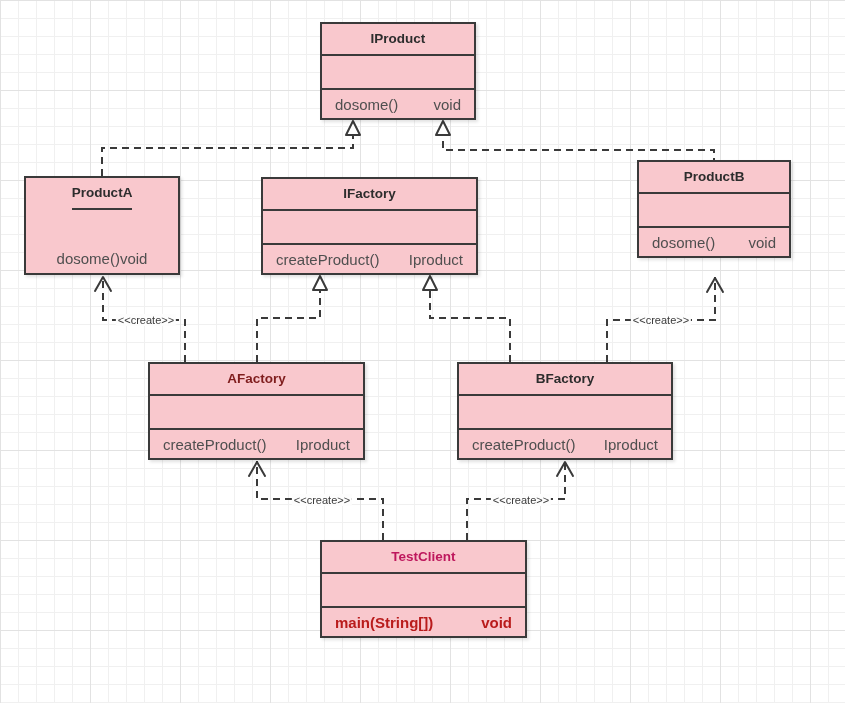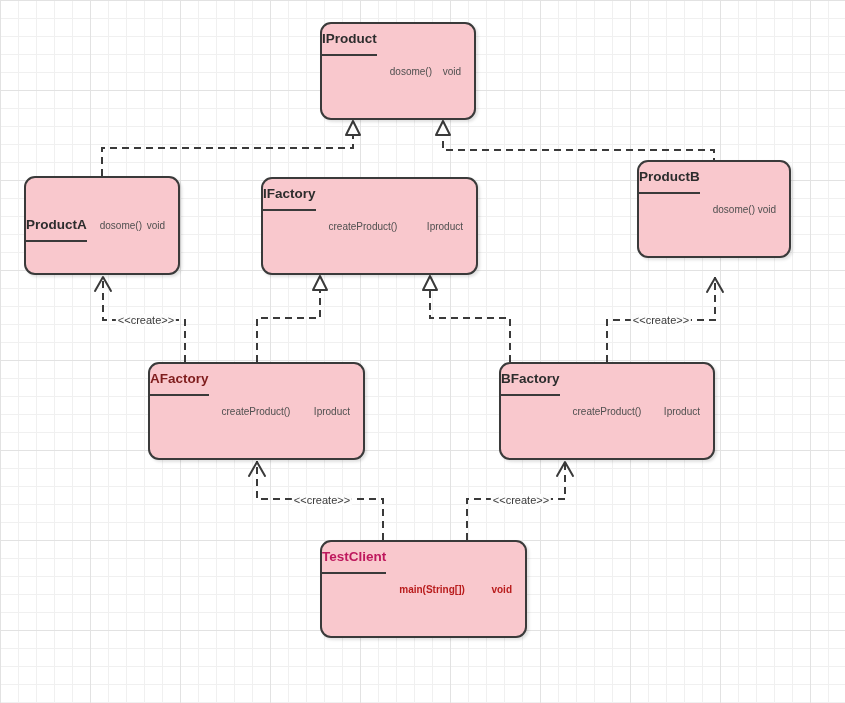--- a/index.html
+++ b/index.html
@@ -15,23 +15,23 @@
       linear-gradient(#f0f0f0 1px, transparent 1px),
       linear-gradient(90deg, #f0f0f0 1px, transparent 1px);
     background-size:90px 90px, 90px 90px, 18px 18px, 18px 18px;
   }
   #edges{position:absolute;left:0;top:0;width:845px;height:703px;}
   .uml-class{
     position:absolute;
     box-sizing:border-box;
     border-style:solid;
     border-width:2px;
-    border-radius:11px;
+    border-radius:0;
     display:flex;
-    flex-direction:row;
+    flex-direction:column;
     box-shadow:2px 2px 3px rgba(0,0,0,0.12);
   }
   .uml-title{
     height:30px;
     line-height:29px;
     text-align:center;
     font-weight:bold;
     font-size:13.5px;
     border-bottom-style:solid;
     border-bottom-width:2px;
@@ -40,21 +40,21 @@
     height:32px;
     border-bottom-style:solid;
     border-bottom-width:2px;
   }
   .uml-methods{
     flex:1;
     display:flex;
     justify-content:space-between;
     align-items:center;
     padding:0 13px;
-    font-size:10px;
+    font-size:15px;
   }
   .edge-label{
     position:absolute;
     transform:translate(-50%,-50%);
     background:#fdfdfd;
     padding:0 2px;
     font-size:11px;
     white-space:nowrap;
   }
 </style>
@@ -130,21 +130,21 @@
         </div>
       </div>
       <div class="uml-class" style="left: 148px; top: 362px; width: 217px; height: 98px; background: rgb(249, 200, 205); border-color: rgb(58, 58, 58);">
         <div class="uml-title" style="color: #7f1d1d; border-bottom-color: rgb(58, 58, 58);">AFactory</div>
         <div class="uml-fields" style="border-bottom-color: rgb(58, 58, 58);"></div>
         <div class="uml-methods" style="color: rgb(79, 79, 79);">
           <span>createProduct()</span>
           <span>Iproduct</span>
         </div>
       </div>
-      <div class="uml-class" style="left: 457px; top: 362px; width: 216px; height: 98px; background: rgb(249, 200, 205); border-color: rgb(58, 58, 58); margin-left: 42px;">
+      <div class="uml-class" style="left: 457px; top: 362px; width: 216px; height: 98px; background: rgb(249, 200, 205); border-color: rgb(58, 58, 58);">
         <div class="uml-title" style="color: rgb(45, 45, 45); border-bottom-color: rgb(58, 58, 58);">BFactory</div>
         <div class="uml-fields" style="border-bottom-color: rgb(58, 58, 58);"></div>
         <div class="uml-methods" style="color: rgb(79, 79, 79);">
           <span>createProduct()</span>
           <span>Iproduct</span>
         </div>
       </div>
       <div class="uml-class" style="left: 320px; top: 540px; width: 207px; height: 98px; background: rgb(249, 200, 205); border-color: rgb(58, 58, 58);">
         <div class="uml-title" style="color: #be185d; border-bottom-color: rgb(58, 58, 58);">TestClient</div>
         <div class="uml-fields" style="border-bottom-color: rgb(58, 58, 58);"></div>

